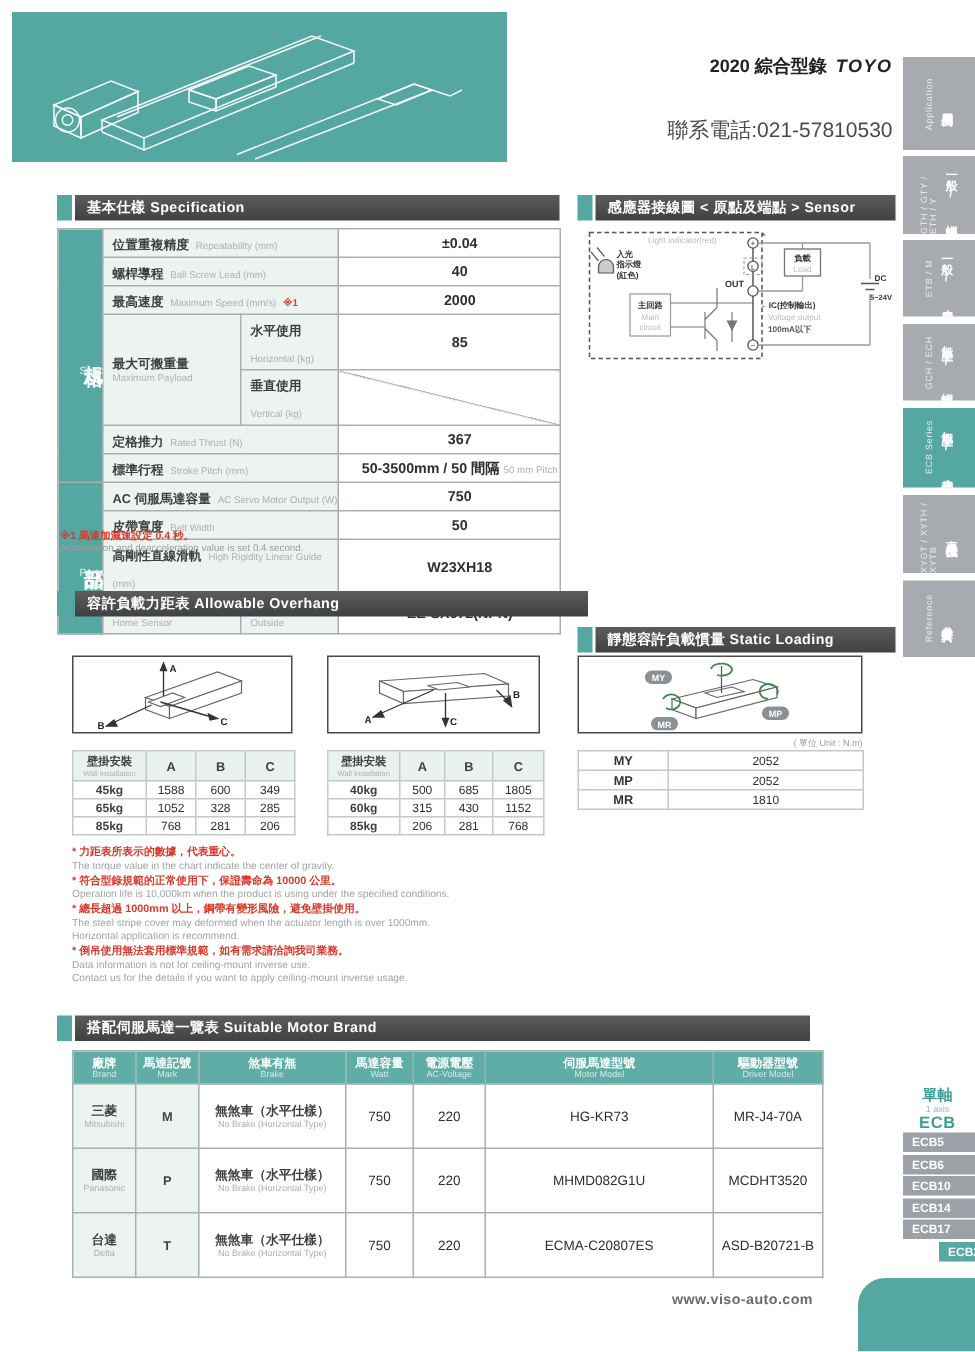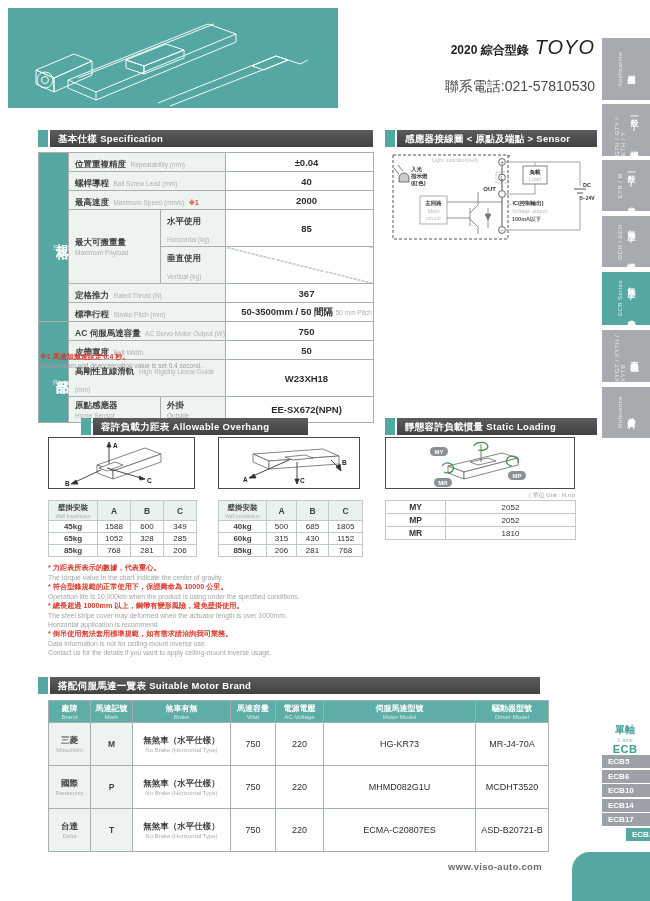--- a/index.html
+++ b/index.html
@@ -4,21 +4,21 @@
 <style>
   * { margin:0; padding:0; box-sizing:border-box; }
   html,body { width:650px; height:901px; }
   body { position:relative; background:#fff; overflow:hidden;
          font-family:"Liberation Sans","DejaVu Sans",sans-serif; color:#333; }
   .abs { position:absolute; }
 
   
   .hero { left:8px; top:8px; width:330px; height:100px; background:#55a7a1; }
   .cat-title { left:380px; top:36px; width:215px; text-align:right; font-size:12px; font-weight:bold; color:#222; }
-  .logo { font-style:italic; font-weight:normal; font-size:20px; letter-spacing:1px; margin-left:6px; }
+  .logo { font-style:italic; font-weight:bold; font-size:12px; letter-spacing:1px; margin-left:6px; }
   .phone { left:380px; top:78px; width:215px; text-align:right; font-size:14px; color:#4a4a4a; }
 
   
   .side-tab { left:602px; width:48px; background:#a7abb0; display:flex; flex-direction:row;
               align-items:center; justify-content:center; gap:2px; overflow:hidden; cursor:pointer; }
   .side-tab.active { background:#55a7a1; }
   .side-tab .zh { writing-mode:vertical-rl; text-orientation:upright; font-size:8px; font-weight:bold; color:#fff; letter-spacing:1px; }
   .side-tab .en { writing-mode:vertical-rl; transform:rotate(180deg); font-size:6px; color:#e8eaec; letter-spacing:0.5px; }
 
   
@@ -339,21 +339,21 @@
     <line x1="187" y1="43" x2="193" y2="43"></line>
   </g>
   <text x="193" y="37" font-size="5.5" font-weight="bold" fill="#333">DC</text>
   <text x="190" y="50" font-size="5" font-weight="bold" fill="#333">5~24V</text>
 
   <text x="117" y="55" font-size="5.5" font-weight="bold" fill="#333">←IC(控制輸出)</text>
   <text x="122" y="63" font-size="5.5" fill="#b8bec0">Voltage output</text>
   <text x="122" y="71" font-size="5.5" font-weight="bold" fill="#555">100mA以下</text>
 </svg>
 
-<div class="abs sec-head" style="left:38px;top:418px;width:270px;padding-left:43px;">
+<div class="abs sec-head" style="left:38px;top:394px;width:354px;">
   <div class="accent"></div>
   <div class="bar">容許負載力距表 Allowable Overhang</div>
 </div>
 
 <div class="abs frame" style="left:48px;top:437px;width:147px;height:52px;">
   <svg width="144" height="49" viewBox="0 0 144 49">
     <g stroke="#666" stroke-width="0.8" fill="#fff">
       <polygon points="48,27 96,10 112,16 64,33"></polygon>
       <polygon points="48,27 64,33 64,41 48,35"></polygon>
       <polygon points="64,33 112,16 112,24 64,41"></polygon>

